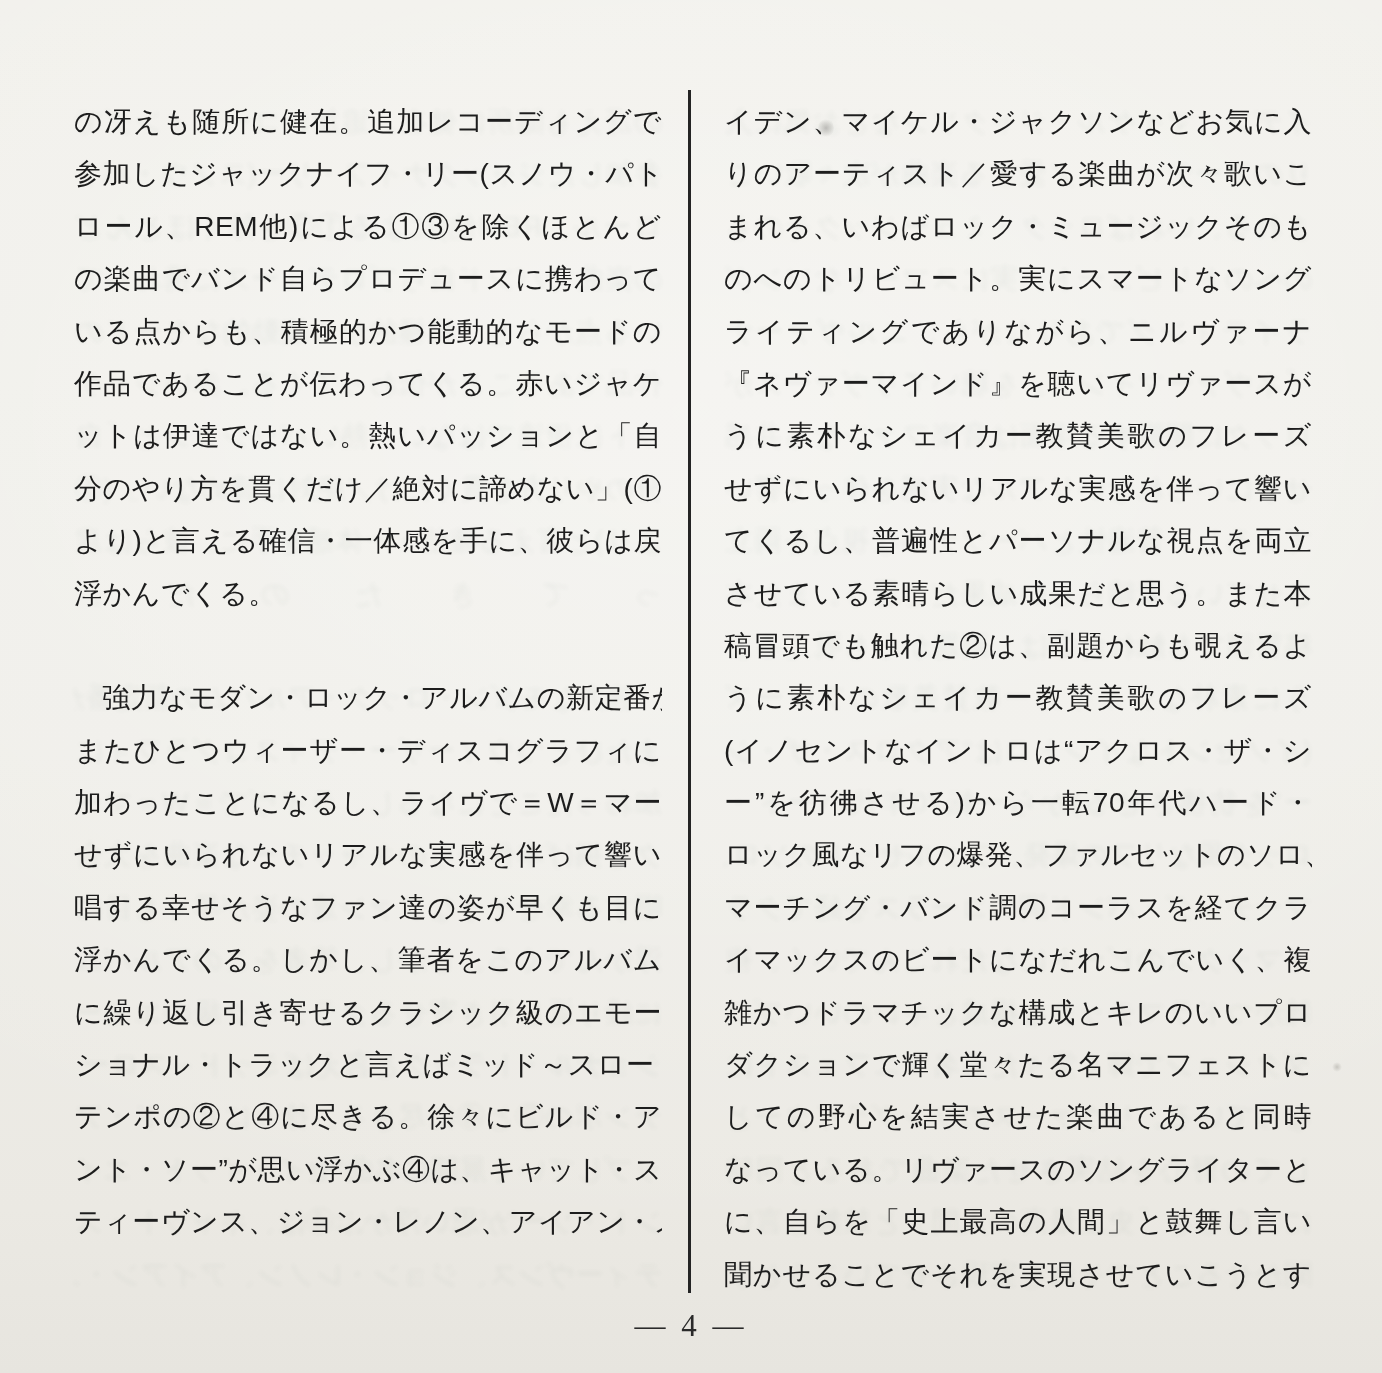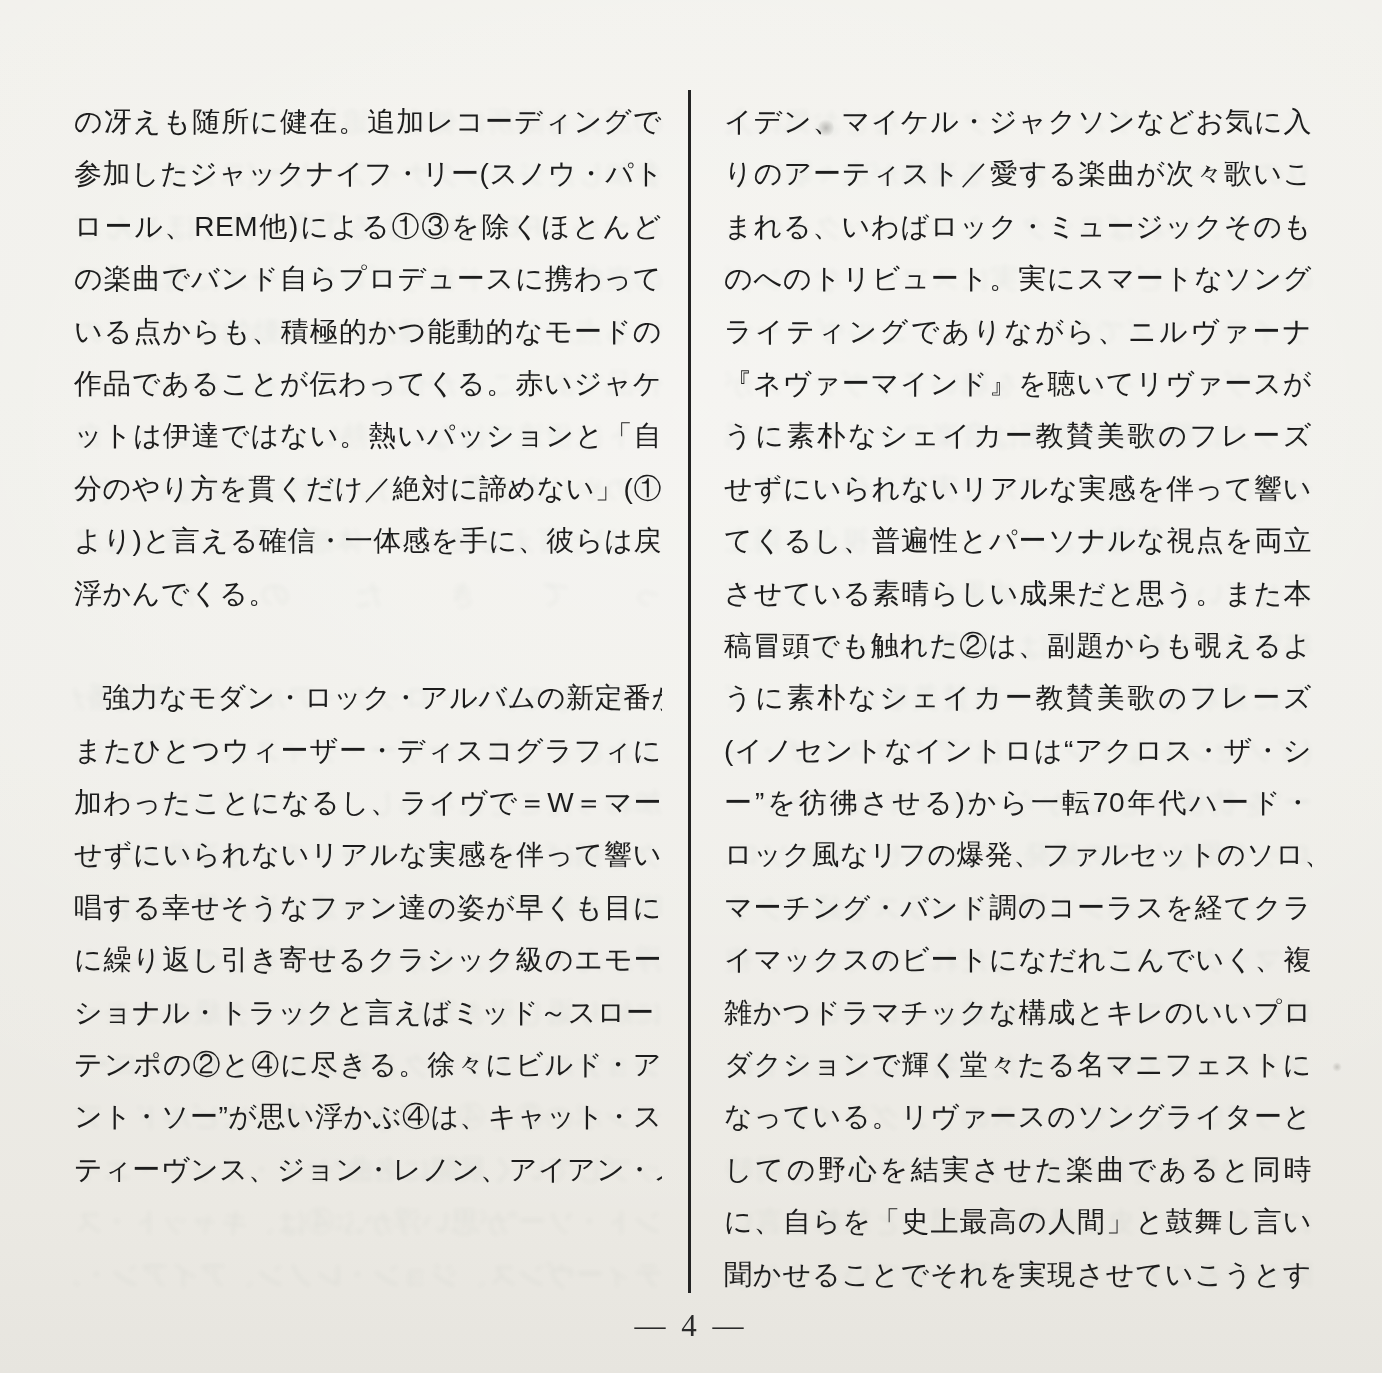--- a/index.html
+++ b/index.html
@@ -164,20 +164,21 @@
         <div class="line">分のやり方を貫くだけ／絶対に諦めない」(①</div>
         <div class="line">より)と言える確信・一体感を手に、彼らは戻</div>
         <div class="line flush">浮かんでくる。</div>
       </div>
       <div class="para indent">
         <div class="line">強力なモダン・ロック・アルバムの新定番が</div>
         <div class="line">またひとつウィーザー・ディスコグラフィに</div>
         <div class="line">加わったことになるし、ライヴで＝W＝マー</div>
         <div class="line">せずにいられないリアルな実感を伴って響い</div>
         <div class="line">唱する幸せそうなファン達の姿が早くも目に</div>
+        <div class="line">浮かんでくる。しかし、筆者をこのアルバム</div>
         <div class="line">に繰り返し引き寄せるクラシック級のエモー</div>
         <div class="line">ショナル・トラックと言えばミッド～スロー・</div>
         <div class="line">テンポの②と④に尽きる。徐々にビルド・ア</div>
         <div class="line">ント・ソー”が思い浮かぶ④は、キャット・ス</div>
         <div class="line">ティーヴンス、ジョン・レノン、アイアン・メ</div>
       </div>
     </div>
 
   <div class="divider"></div>
 
@@ -195,22 +196,22 @@
         <div class="line">させている素晴らしい成果だと思う。また本</div>
         <div class="line">稿冒頭でも触れた②は、副題からも覗えるよ</div>
         <div class="line">うに素朴なシェイカー教賛美歌のフレーズ</div>
         <div class="line">(イノセントなイントロは“アクロス・ザ・シ</div>
         <div class="line">ー”を彷彿させる)から一転70年代ハード・</div>
         <div class="line">ロック風なリフの爆発、ファルセットのソロ、</div>
         <div class="line">マーチング・バンド調のコーラスを経てクラ</div>
         <div class="line">イマックスのビートになだれこんでいく、複</div>
         <div class="line">雑かつドラマチックな構成とキレのいいプロ</div>
         <div class="line">ダクションで輝く堂々たる名マニフェストに</div>
+        <div class="line">しての野心を結実させた楽曲であると同時</div>
         <div class="line">なっている。リヴァースのソングライターと</div>
-        <div class="line">しての野心を結実させた楽曲であると同時</div>
         <div class="line">に、自らを「史上最高の人間」と鼓舞し言い</div>
         <div class="line">聞かせることでそれを実現させていこうとす</div>
       </div>
     </div>
 
   <div class="footer">— 4 —</div>
 
   <div class="speck speck-1"></div>
   <div class="speck speck-2"></div>
 </div>

